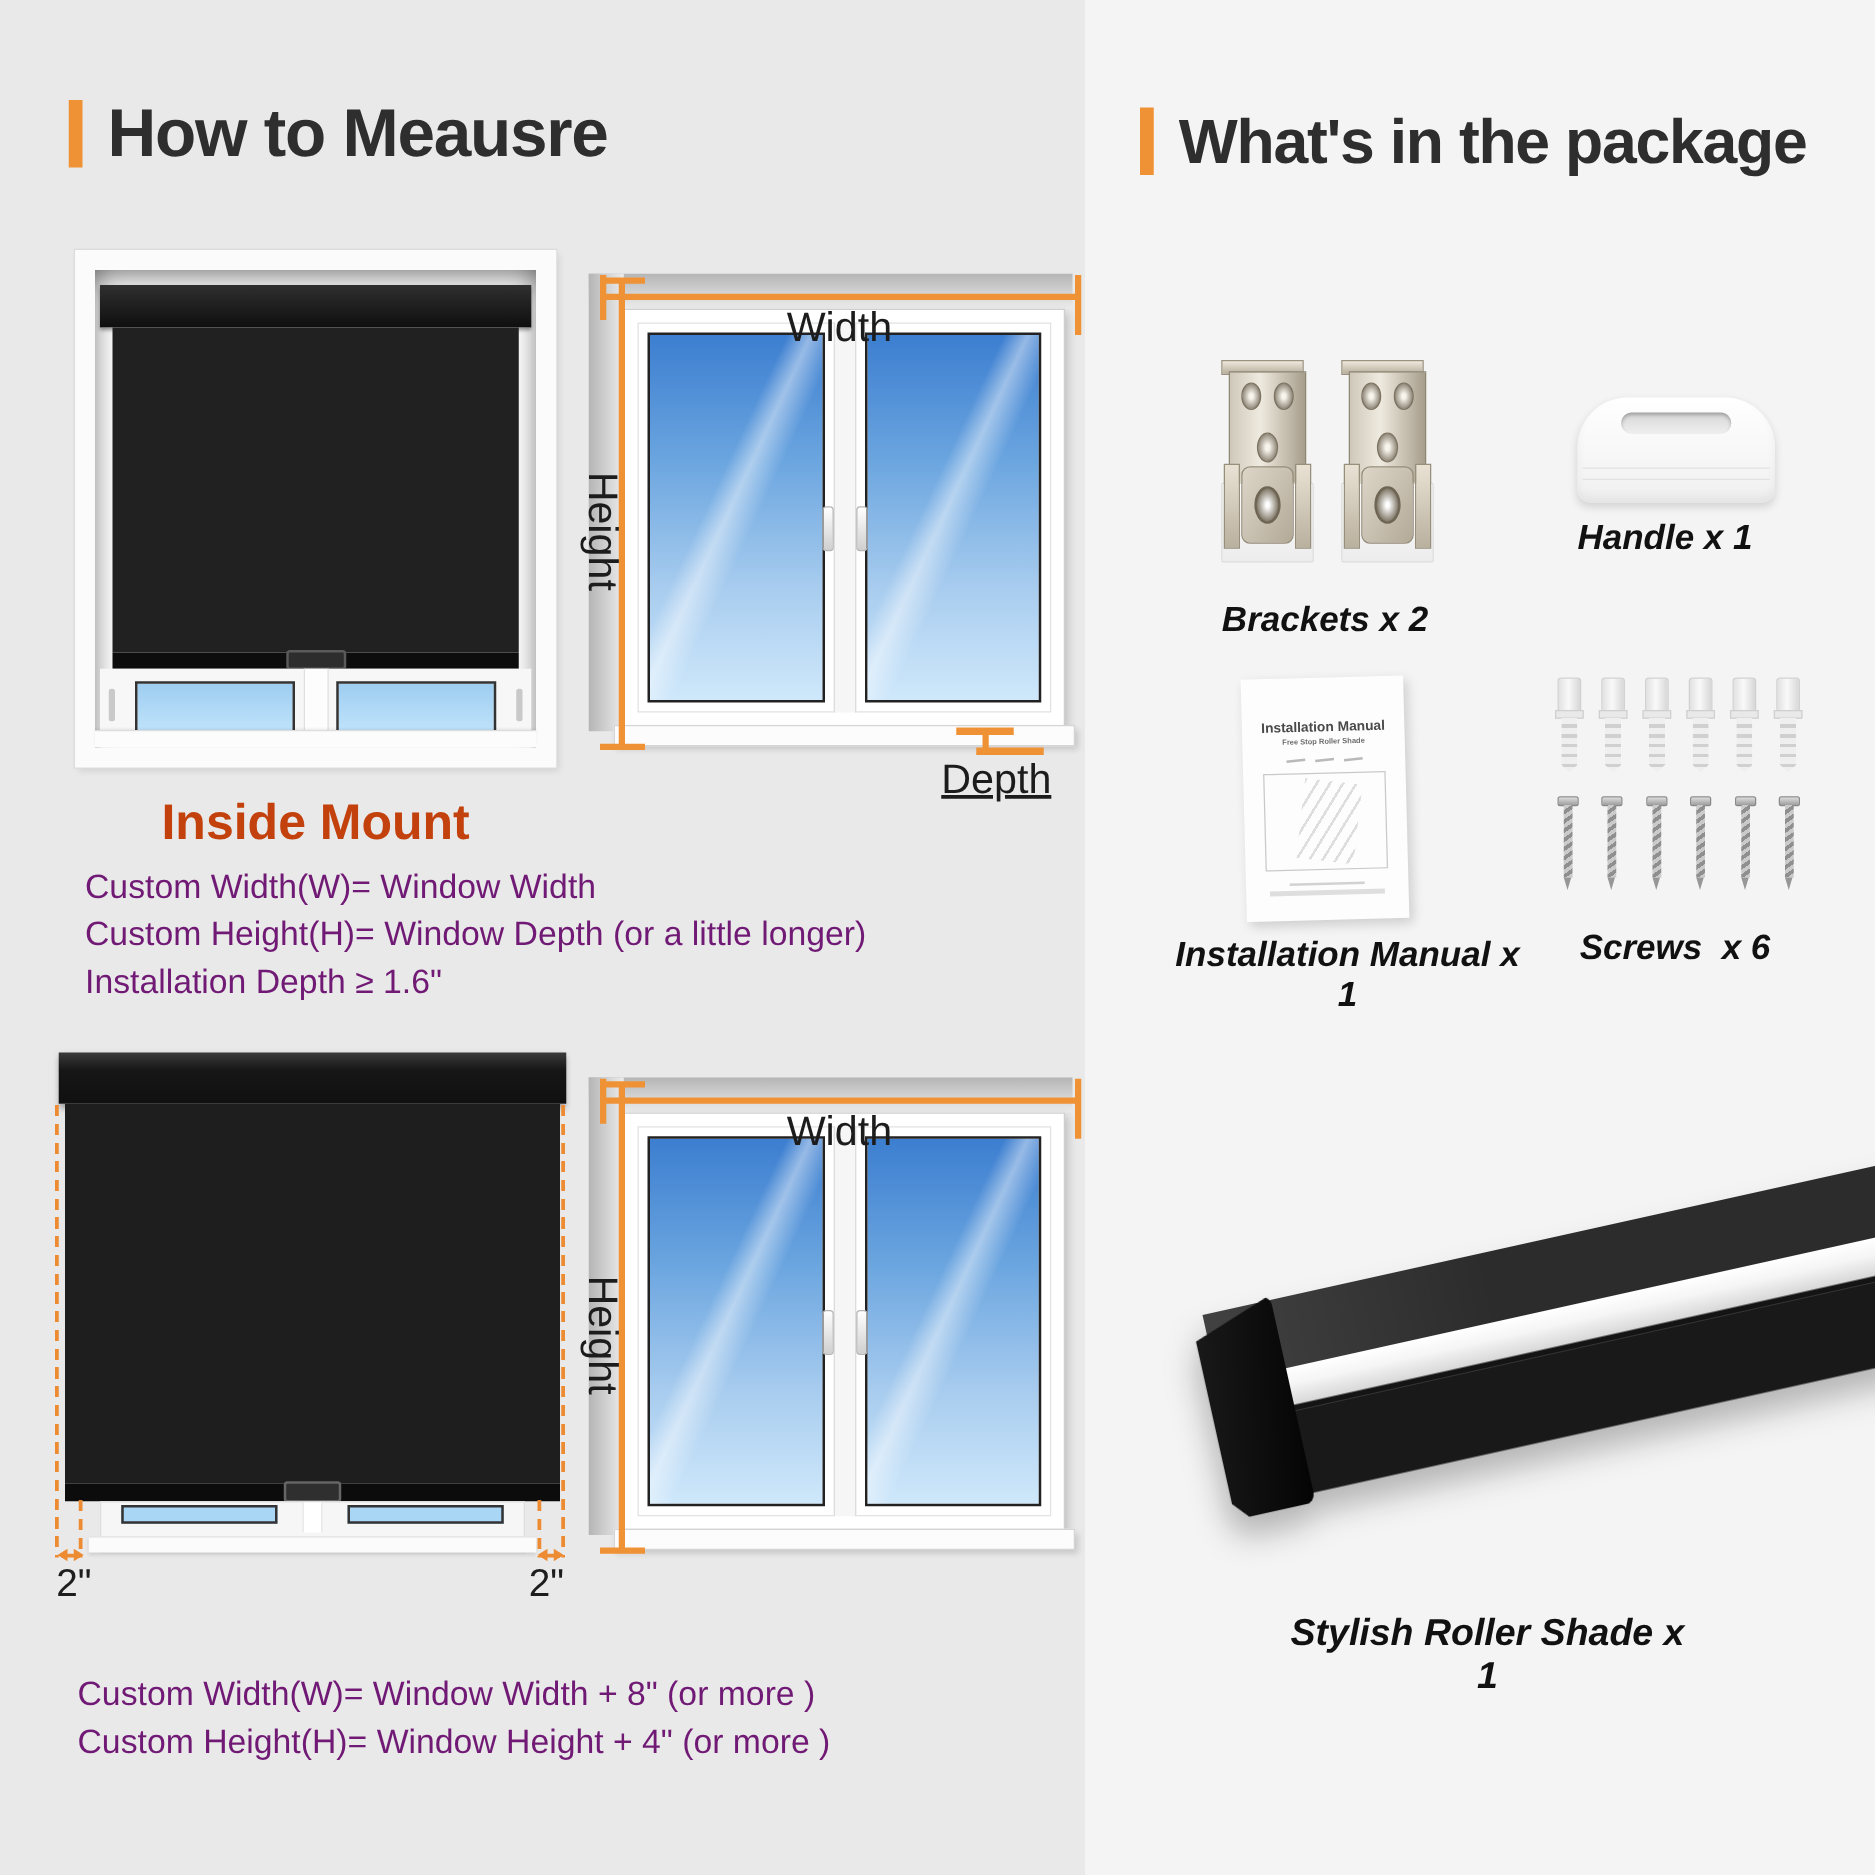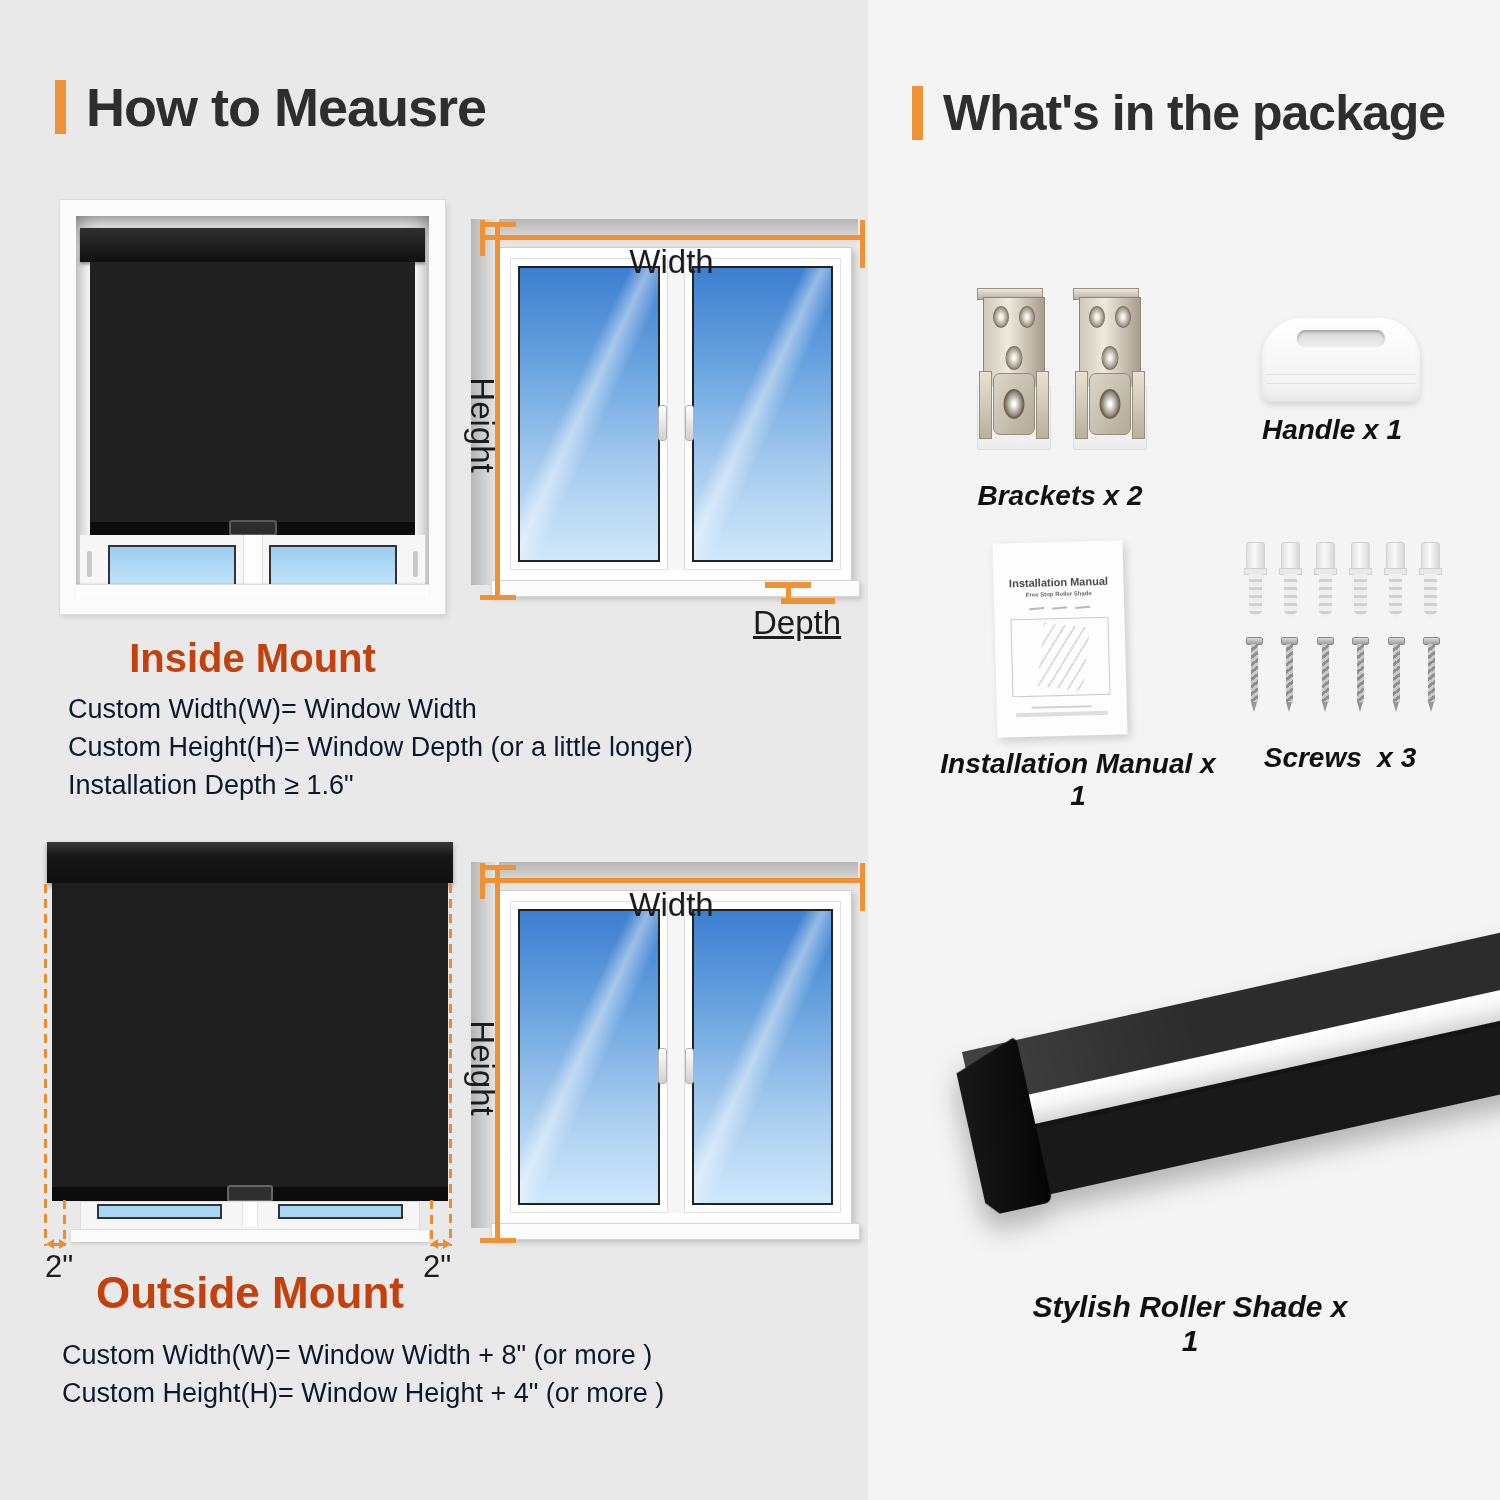--- a/index.html
+++ b/index.html
@@ -13,21 +13,21 @@
   .sec-heading .bar{width:11px;height:54px;background:#EF9235;}
   .sec-heading .txt{font-size:54px;font-weight:bold;color:#2e2e2e;letter-spacing:-1px;white-space:nowrap;}
   #head-left{left:55px;top:76px;}
   #head-right{left:912px;top:84px;}
   #head-right .txt{font-size:50px;}
 
   
   .fig-title{position:absolute;text-align:center;font-weight:bold;color:#c2410c;}
   #title-inside{left:60px;top:636px;width:385px;font-size:40px;}
   #title-outside{left:35px;top:1268px;width:430px;font-size:44px;}
-  .txt-block{position:absolute;font-size:27px;color:#0f172a;line-height:38px;}
+  .txt-block{position:absolute;font-size:27px;color:#701a75;line-height:38px;}
   #txt-inside{left:68px;top:690px;}
   #txt-outside{left:62px;top:1336px;}
 
   .pkg-label{position:absolute;font-size:28px;font-weight:bold;font-style:italic;color:#111;
              text-align:center;white-space:pre-wrap;}
 
   
   .fig-inside{position:absolute;left:60px;top:200px;width:385px;height:414px;}
   .if-frame{position:absolute;inset:0;background:#fbfbfb;box-shadow:0 0 0 1px #dcdcdc,2px 3px 6px rgba(0,0,0,.12);}
   .if-recess{position:absolute;inset:16px;background:#ffffff;
@@ -303,21 +303,20 @@
         <div class="wd-mhandle r"></div>
       </div>
     </div>
     <div class="wd-sill"></div>
     <div class="arr-w"></div>
     <div class="lbl-width">Width</div>
     <div class="arr-h"></div>
     <div class="lbl-height">Height</div>
   </div>
 
-  <div class="fig-title" id="title-outside">Outside Mount</div>
   <div class="txt-block" id="txt-outside">
     <div>Custom Width(W)= Window Width + 8" (or more )</div>
     <div>Custom Height(H)= Window Height + 4" (or more )</div>
   </div>
 
   <div class="bracket" id="bracket-1">
     <div class="bk-flange"></div>
     <div class="bk-body">
       <div class="bk-hole l"></div>
       <div class="bk-hole r"></div>
@@ -428,21 +427,21 @@
           <div class="sc-shaft"></div>
           <div class="sc-tip"></div>
         </div>
       <div class="screw">
           <div class="sc-head"></div>
           <div class="sc-shaft"></div>
           <div class="sc-tip"></div>
         </div>
     </div>
   </div>
-  <div class="pkg-label" style="left:1220px;top:742px;width:240px;">Screws  x 3</div>
+  <div class="pkg-label" style="left:1220px;top:742px;width:240px;">Screws  x 6</div>
 
   <div class="shade-wrap">
     <div class="sbar">
       <div class="sb-top tex"></div>
       <div class="sb-roll"></div>
       <div class="sb-gap"></div>
       <div class="sb-front tex"></div>
       <div class="sb-cap"></div>
     </div>
   </div>

